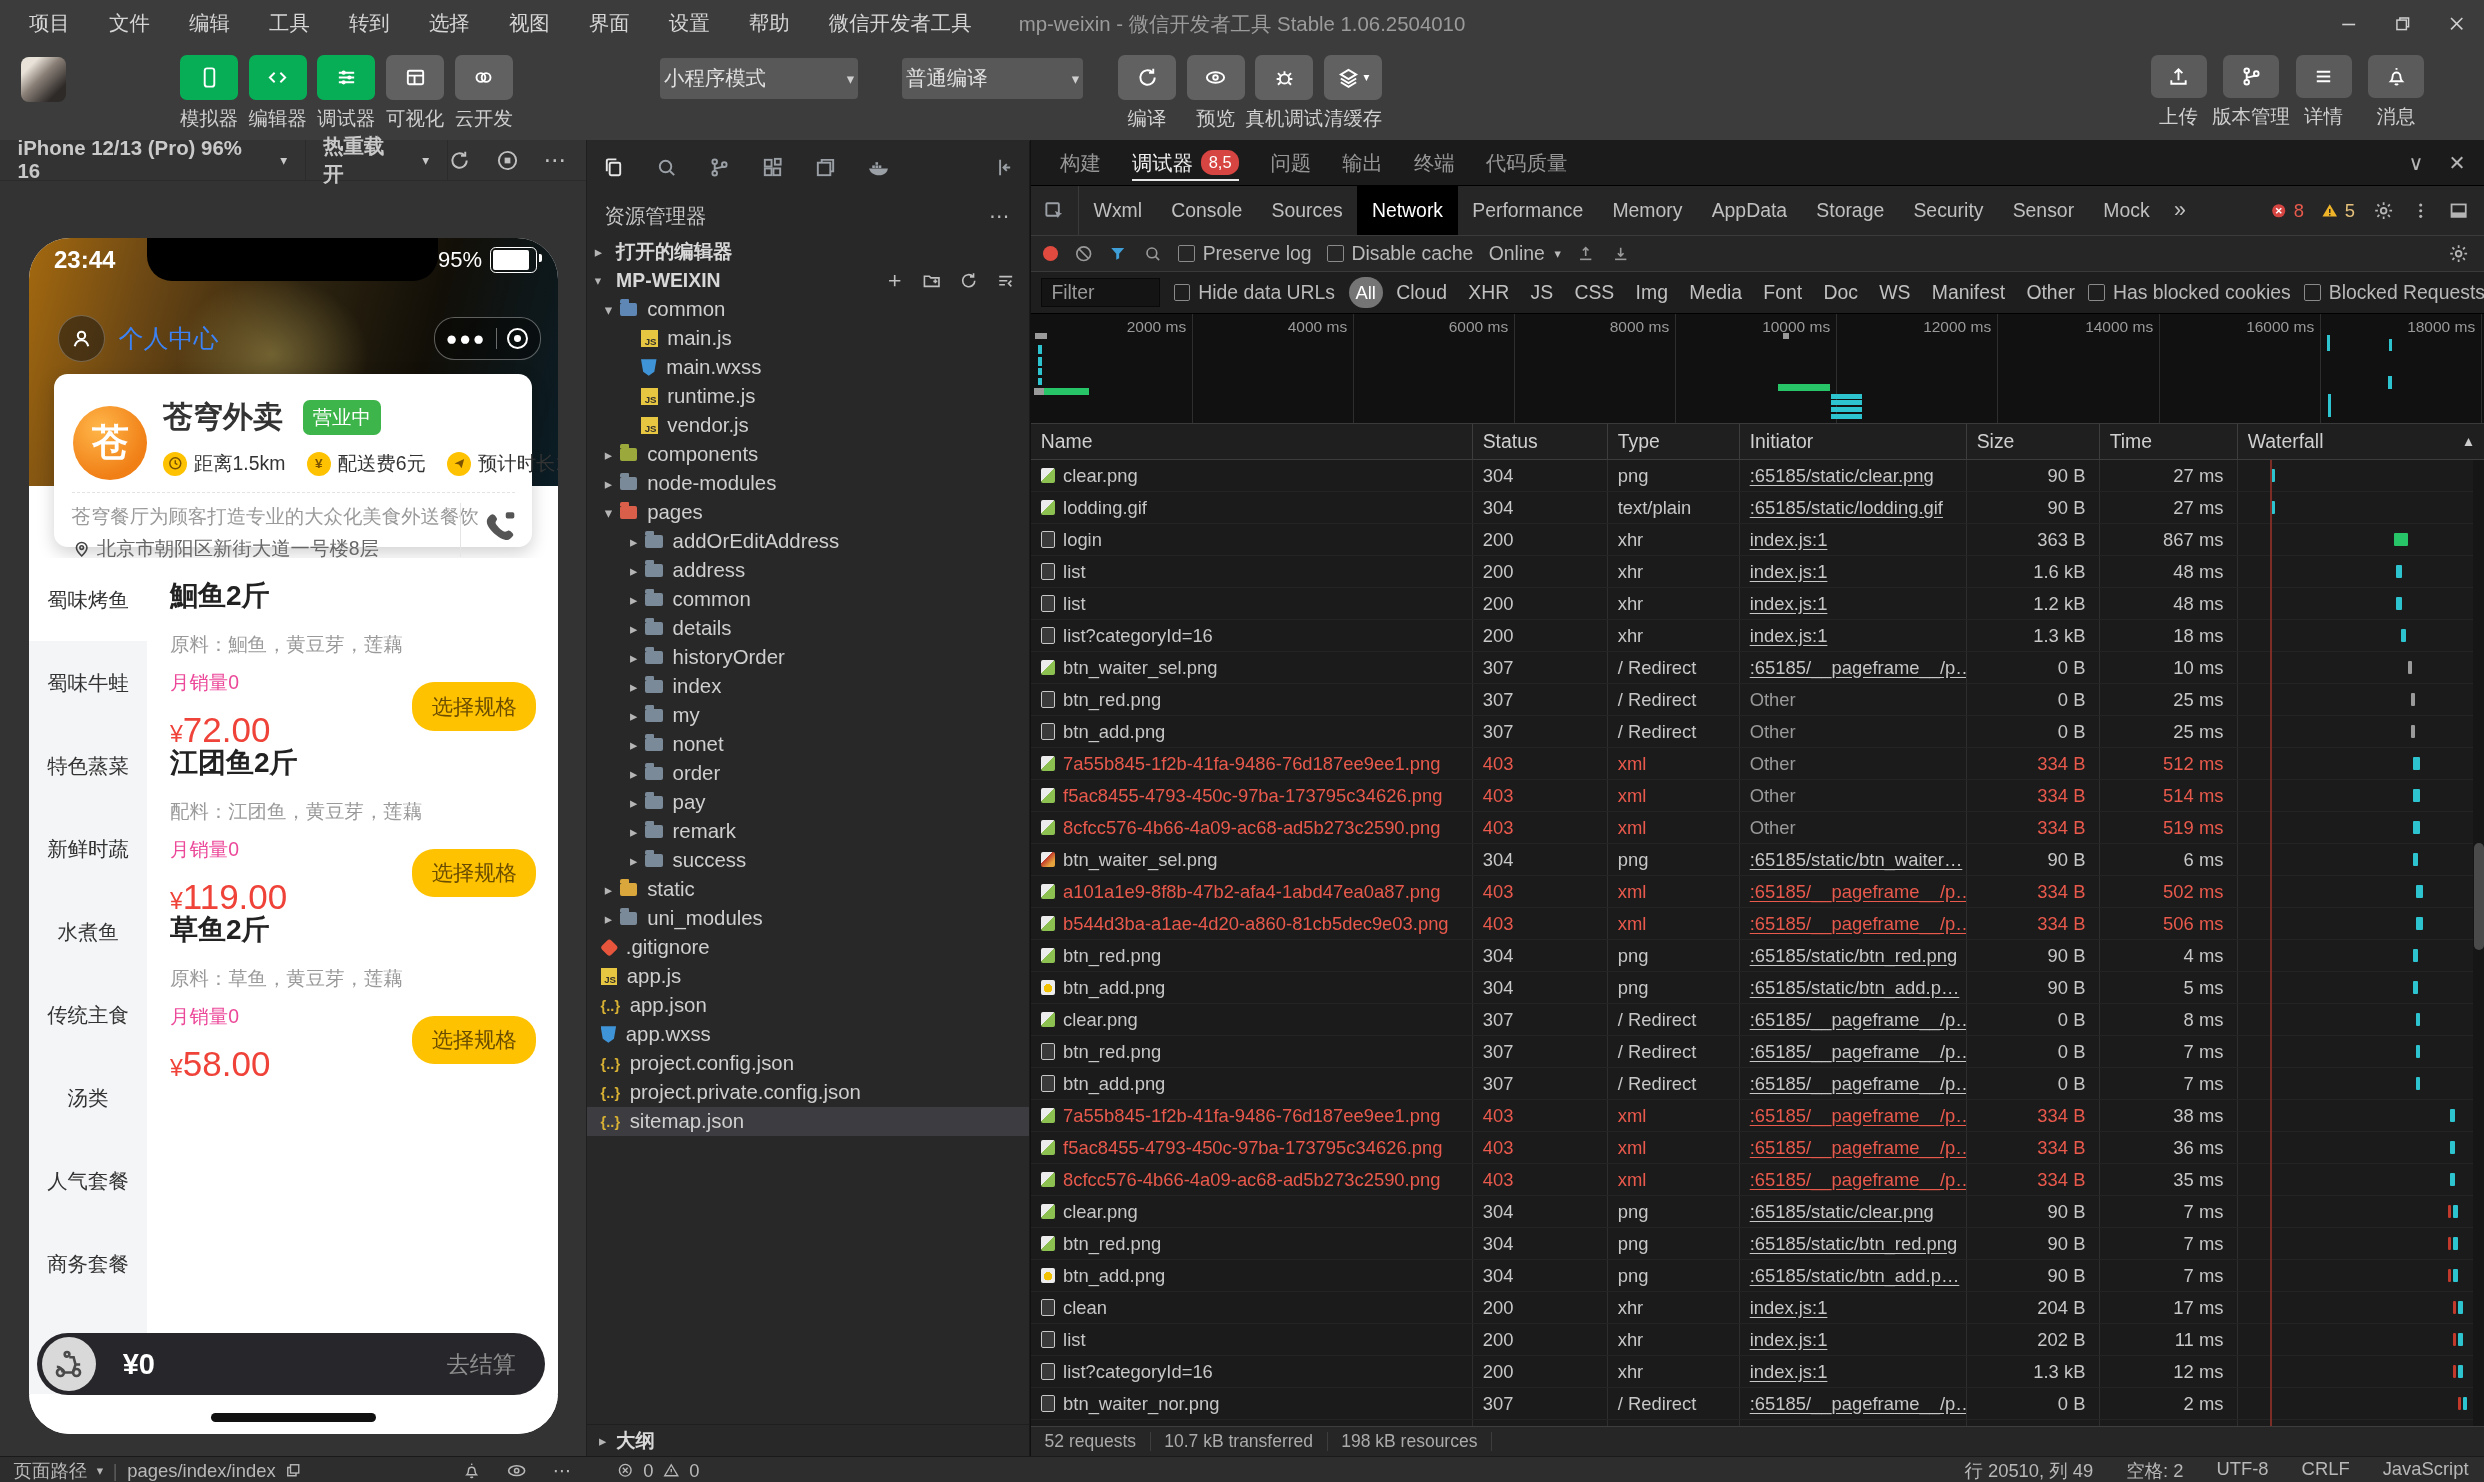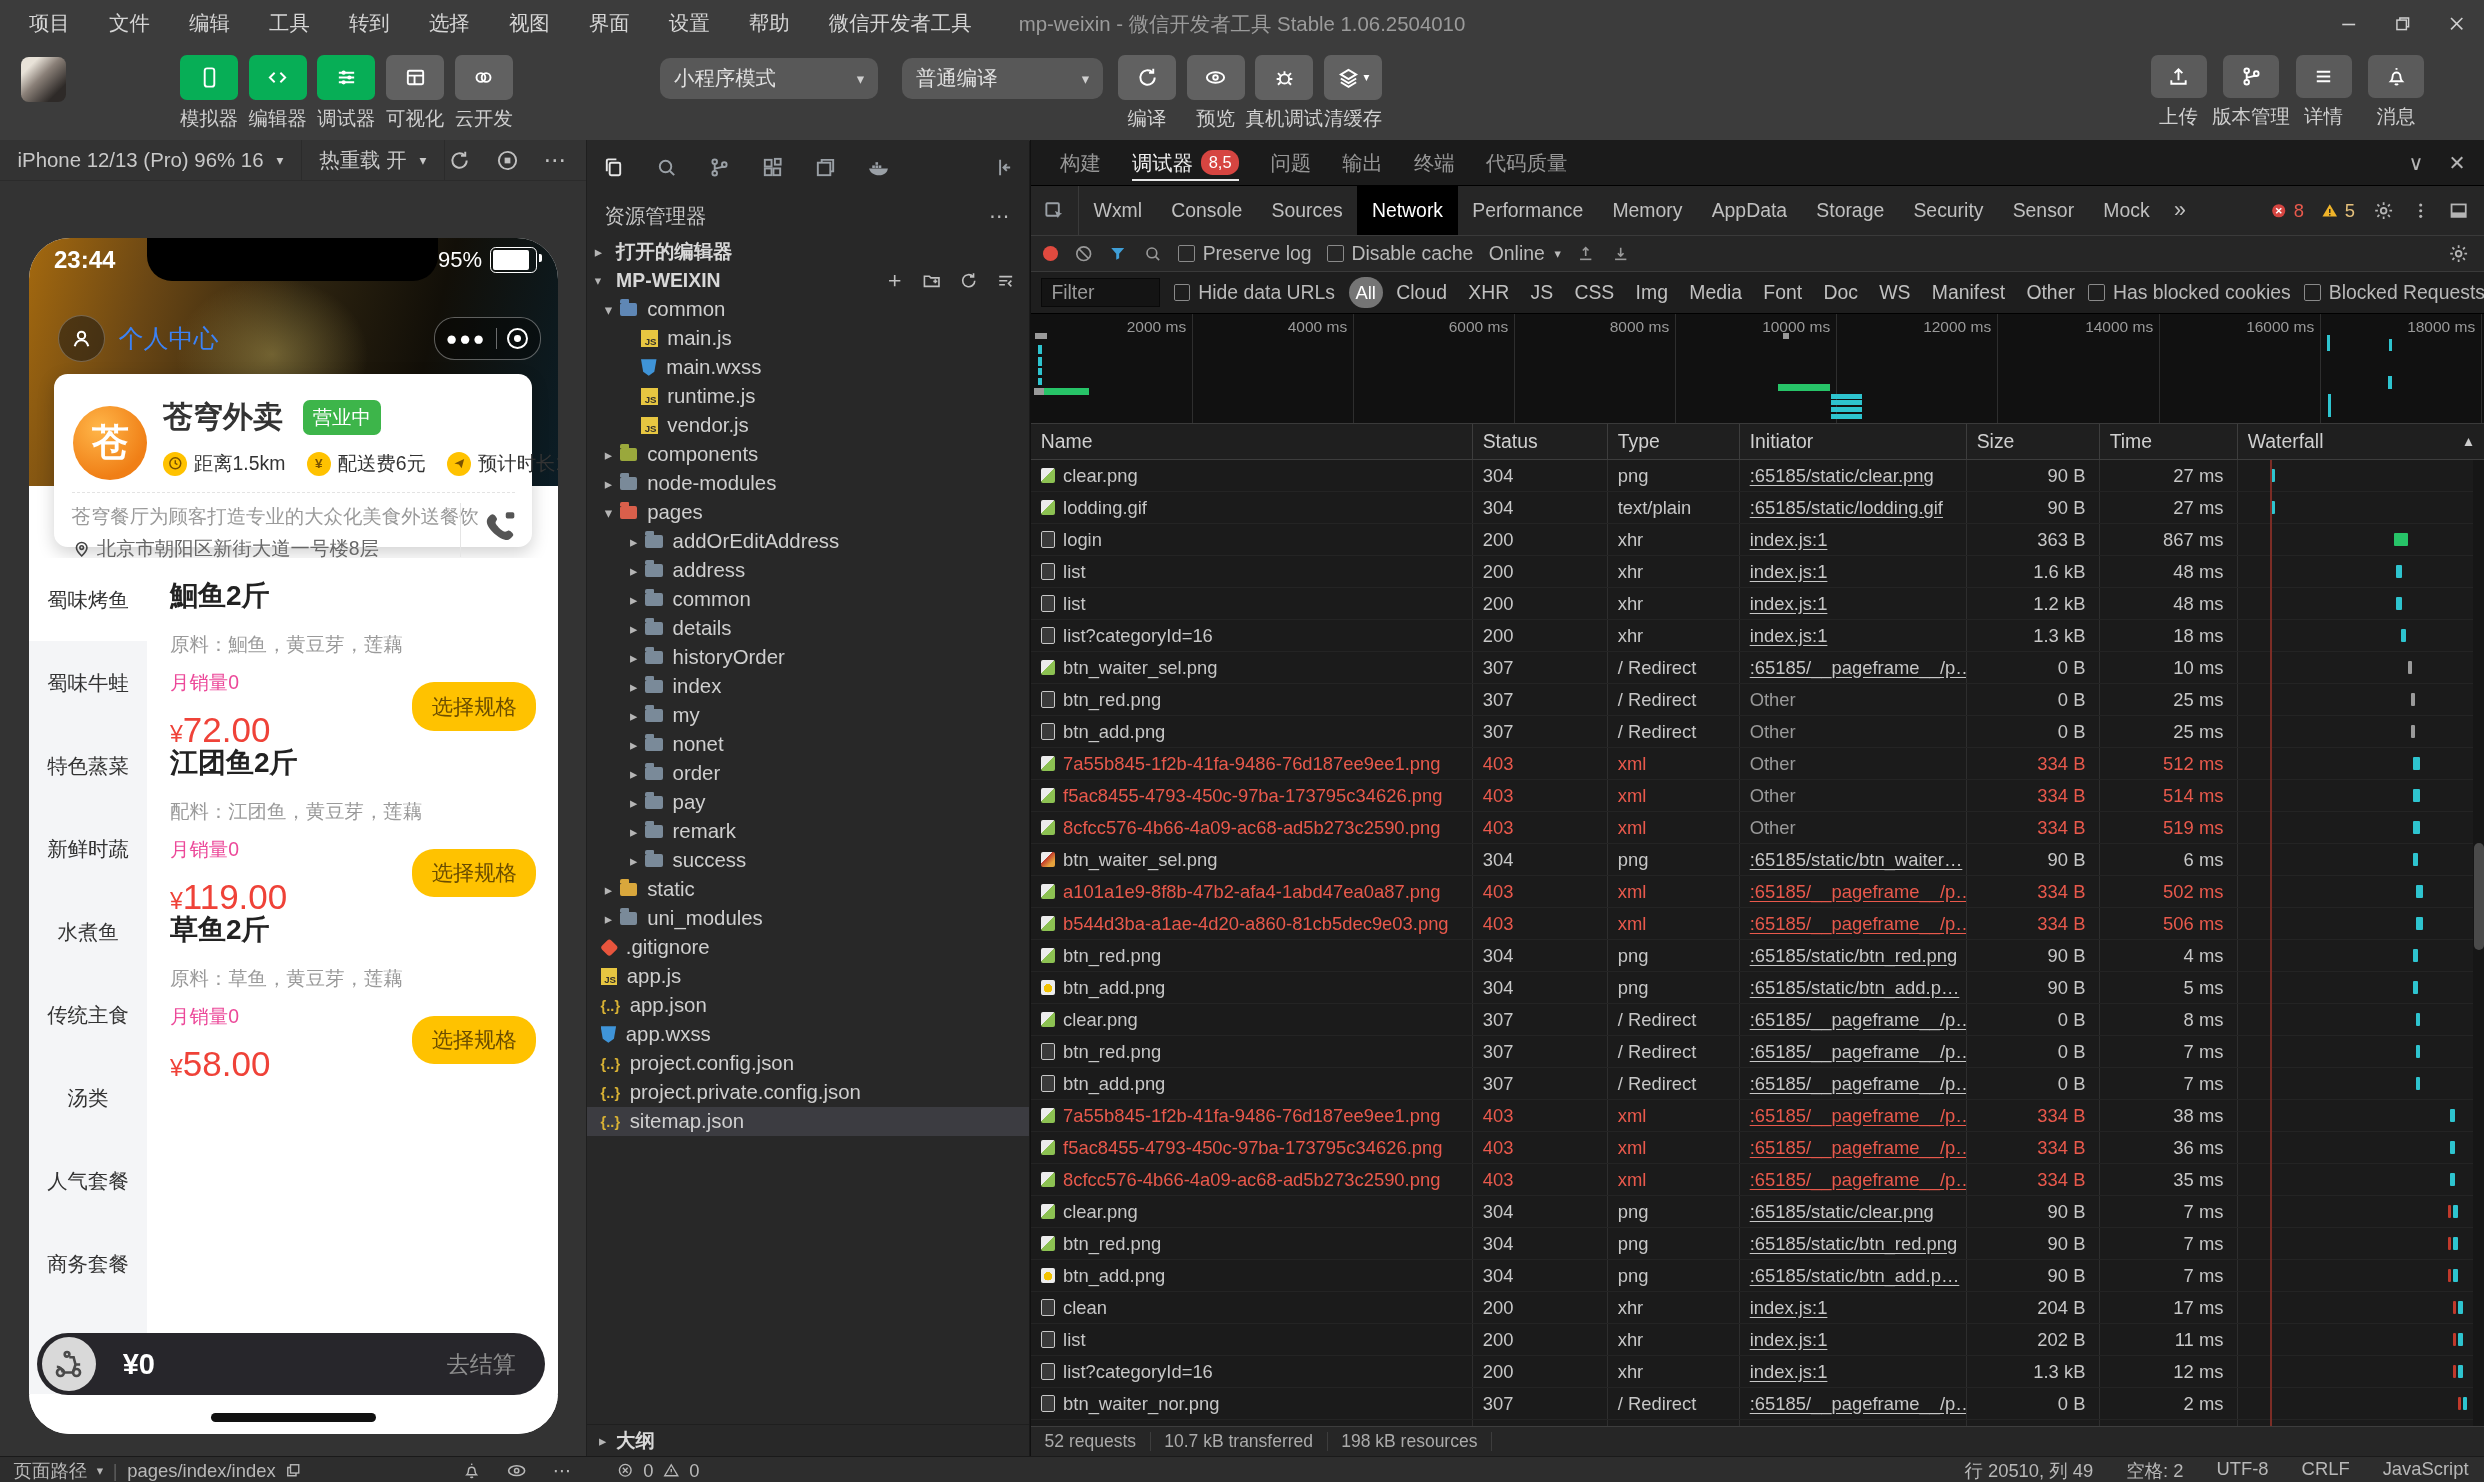--- a/index.html
+++ b/index.html
@@ -20,36 +20,36 @@
 
   
   .toolbar{position:absolute;left:0;top:47px;width:2484px;height:93px;background:#3c3c3c;border-bottom:1px solid #2a2a2a;}
   .avatar{position:absolute;left:21.3px;top:9.7px;width:45px;height:45px;border-radius:7.8px;
           background:linear-gradient(135deg,#e8e2d8 20%,#8a8078 45%,#2e2a28 80%);}
   .tb-group{position:absolute;top:7.8px;display:flex;gap:10.7px;}
   .tb-btn{width:58px;display:flex;flex-direction:column;align-items:center;cursor:pointer;}
   .tb-btn .face{width:58px;height:45px;border-radius:6.8px;display:flex;align-items:center;justify-content:center;color:#fff;background:#616161;}
   .tb-btn.green .face{background:#07ae56;}
   .tb-btn .lbl{font-size:19.4px;color:#cfcfcf;margin-top:4.9px;white-space:nowrap;}
-  .tb-select{position:absolute;top:10.7px;height:41px;background:#585858;border-radius:10px;
-             display:flex;align-items:center;padding:0 14px;font-size:20.4px;color:#e0e0e0;cursor:pointer;}
+  .tb-select{position:absolute;top:10.7px;height:41px;background:#585858;border-radius:4px;
+             display:flex;align-items:center;padding:0 4px;font-size:20.4px;color:#e0e0e0;cursor:pointer;}
   .tb-select .caret{margin-left:auto;font-size:14.6px;color:#cfcfcf;}
   .tb-right{position:absolute;top:7.8px;display:flex;gap:16.5px;}
   .tb-right .tb-btn{width:56px;}
   .tb-right .face{width:56px;height:43px;background:#5b5b5b;}
 
   
   .sim-panel{position:absolute;left:0;top:140px;width:586px;height:1316px;background:#333;}
   .explorer{position:absolute;left:586px;top:140px;width:443px;height:1316px;background:#282828;border-left:1px solid #1f1f1f;box-sizing:border-box;display:flex;flex-direction:column;}
   .debugger{position:absolute;left:1030px;top:140px;width:1455px;height:1316px;background:#1b1b1b;border-left:1px solid #111;box-sizing:border-box;display:flex;flex-direction:column;}
 
   
   .device-bar{height:40px;border-bottom:1px solid #2b2b2b;display:flex;align-items:center;font-size:20.4px;color:#c9c9c9;}
   .device-bar .sep{width:1px;height:40px;background:#2b2b2b;margin:0 0;}
-  .dev-item{padding:0 17.5px;display:flex;align-items:center;gap:13px;cursor:pointer;height:40px;}
+  .dev-item{padding:0 17.5px;display:flex;align-items:center;gap:13px;cursor:pointer;height:40px;font-weight:bold;}
   .dev-icons{margin-left:auto;display:flex;align-items:center;gap:25px;padding-right:17.5px;color:#c0c0c0;}
   .phone{position:absolute;left:29px;top:98px;width:529px;height:1196px;background:#fff;border-radius:41px;overflow:hidden;}
   .ph-head{position:absolute;left:0;top:0;width:529px;height:248px;
            background:linear-gradient(105deg,#a4690f 0%,#6b4714 22%,#2e2410 48%,#120f08 72%,#0b1d26 100%);}
   .ph-head::after{content:"";position:absolute;left:146px;top:39px;width:194px;height:155px;border-radius:50%;
            background:radial-gradient(ellipse at center,rgba(190,170,90,.45),rgba(0,0,0,0) 70%);}
   .notch{position:absolute;left:118px;top:0;width:291px;height:43px;background:#000;border-radius:0 0 25px 25px;}
   .ph-status{position:absolute;left:0;top:7.8px;width:529px;display:flex;align-items:center;color:#fff;}
   .ph-time{font-size:24px;font-weight:bold;margin-left:25px;}
   .ph-batt{margin-left:auto;display:flex;align-items:center;gap:7.8px;margin-right:17.5px;font-size:22px;}

